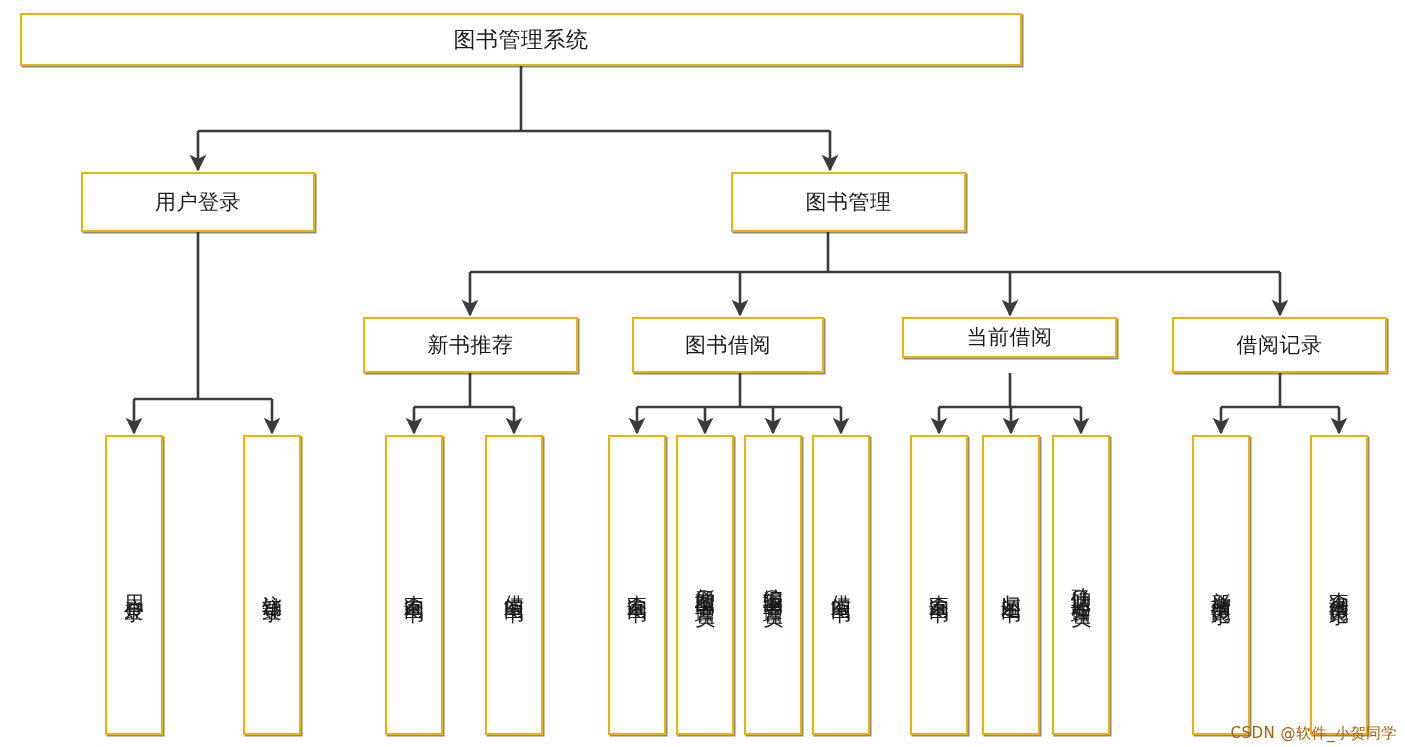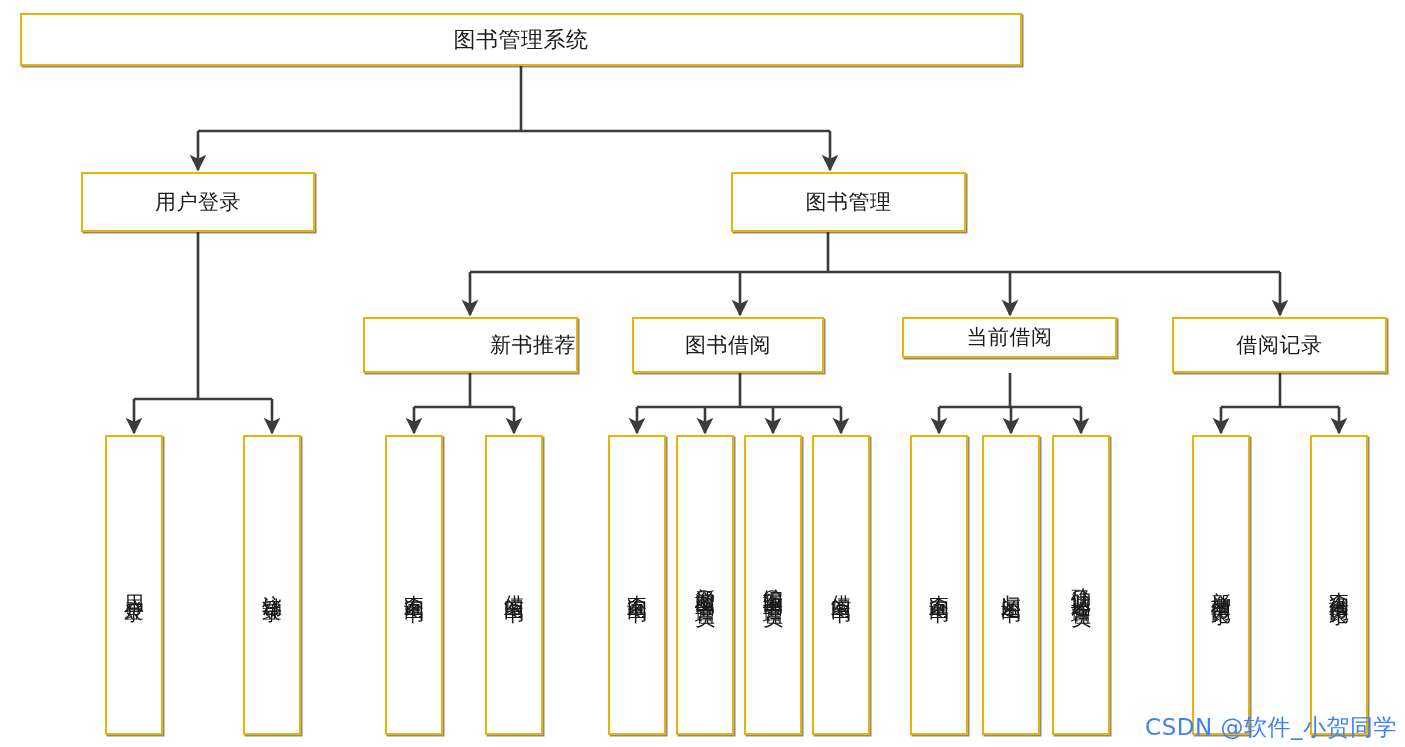--- a/index.html
+++ b/index.html
@@ -62,22 +62,22 @@
     -webkit-text-orientation: upright;
     font-size: 20px;
     line-height: 1.05;
     letter-spacing: 3px;
     max-height: 288px;
   }
   #watermark {
     position: absolute;
     right: 8px;
     bottom: 4px;
-    font-size: 23px;
-    color: #3b82f6;
+    font-size: 15px;
+    color: #a16207;
     letter-spacing: 0.5px;
     z-index: 6;
     white-space: nowrap;
     font-family: "DejaVu Sans", "Liberation Sans", sans-serif;
     margin-top: 40px;
   }
 </style>
 </head>
 <body>
 
@@ -138,21 +138,21 @@
     <span class="lbl">图书管理系统</span>
   </div>
 
   <div class="node h" style="left: 81px; top: 172px; width: 234px; height: 60px;">
     <span class="lbl">用户登录</span>
   </div>
   <div class="node h" style="left: 711px; top: 172px; width: 235px; height: 60px; margin-left: 20px;">
     <span class="lbl">图书管理</span>
   </div>
 
-  <div class="node h" style="left: 363px; top: 317px; width: 215px; height: 56px; justify-content: flex-end;">
+  <div class="node h" style="left: 363px; top: 317px; width: 215px; height: 56px;">
     <span class="lbl">新书推荐</span>
   </div>
   <div class="node h" style="left: 632px; top: 317px; width: 192px; height: 56px;">
     <span class="lbl">图书借阅</span>
   </div>
   <div class="node h" style="left: 902px; top: 317px; width: 215px; height: 41px;">
     <span class="lbl">当前借阅</span>
   </div>
   <div class="node h" style="left: 1172px; top: 317px; width: 215px; height: 56px;">
     <span class="lbl">借阅记录</span>

